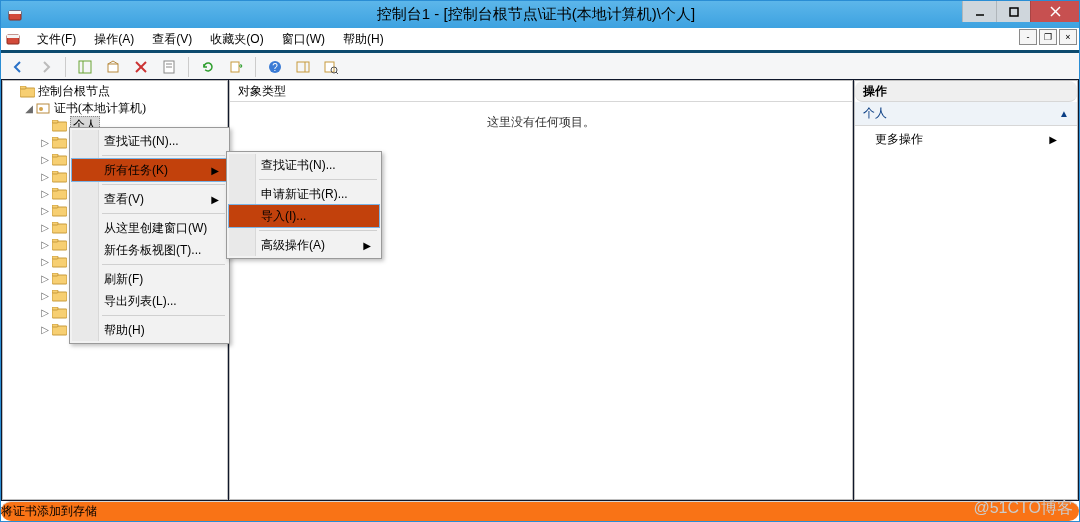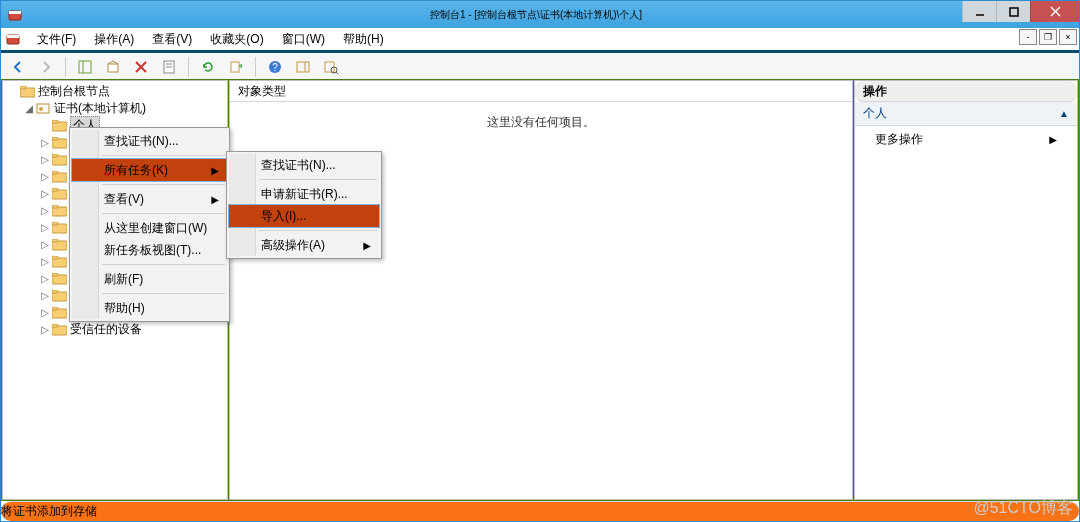--- a/index.html
+++ b/index.html
@@ -1,37 +1,37 @@
 <!DOCTYPE html>
 <html><head>
 <meta charset="utf-8">
 <style>
   html, body { margin:0; padding:0; font-family:"Microsoft YaHei","Segoe UI",sans-serif; font-size:12px; color:#000; }
   .window { width:1080px; height:522px; background:#fff; position:relative; border:1px solid #2a8dd4; box-sizing:border-box; overflow:hidden; }
   
   .titlebar { height:27px; background:linear-gradient(#5cb6ea,#3da2e0); display:flex; align-items:center; position:relative; color:#000; }
   .titlebar .icon { width:16px; height:16px; margin:0 6px; }
-  .titlebar .title-text { position:absolute; left:0; right:8px; text-align:center; font-size:10px; }
+  .titlebar .title-text { position:absolute; left:0; right:8px; text-align:center; font-size:15px; }
   .win-controls { position:absolute; right:0; top:0; display:flex; height:21px; }
   .win-btn { width:33px; height:21px; display:flex; align-items:center; justify-content:center; border-left:1px solid rgba(0,0,0,.15); background:#cfd6dc; }
   .win-btn.close { background:#c75050; color:#fff; width:48px; }
   .win-btn svg { display:block; }
   
   .mdi-controls { position:absolute; right:2px; top:28px; display:flex; }
   .mdi-btn { width:16px; height:14px; border:1px solid #8a8a8a; background:#f5f5f5; margin-left:2px; display:flex; align-items:center; justify-content:center; font-size:9px; }
   
   .menubar { height:22px; background:#fff; border-bottom:3px solid #0c4a6e; display:flex; align-items:center; padding:0 4px; gap:2px; }
   .menubar .mmc-icon { width:16px; height:16px; margin-right:6px; }
   .menu-item { padding:2px 8px; }
   
   .toolbar { height:28px; background:#f5f6f7; border-bottom:1px solid #d0d0d0; display:flex; align-items:center; padding:0 4px; gap:2px; }
   .tbtn { width:24px; height:24px; display:flex; align-items:center; justify-content:center; border:1px solid transparent; border-radius:2px; }
   .tsep { width:1px; height:20px; background:#ccc; margin:0 4px; }
   
-  .client { position:absolute; top:78px; left:0; right:0; bottom:20px; display:flex; background:#4d7c0f; }
+  .client { position:absolute; top:78px; left:0; right:0; bottom:20px; display:flex; background:#0f172a;font-family:Liberation Serif, serif; }
   .tree-pane { width:224px; border:1px solid #bfbfbf; margin:1px 0 1px 1px; overflow:auto; background:#fff; }
   .list-pane { flex:1; border:1px solid #bfbfbf; margin:1px; display:flex; flex-direction:column; background:#fff; }
   .action-pane { width:222px; border:1px solid #bfbfbf; margin:1px 1px 1px 0; background:#fff; display:flex; flex-direction:column; }
   
   .tree { padding:2px 0; }
   .tree-row { display:flex; align-items:center; height:17px; padding-left:4px; white-space:nowrap; }
   .tree-row .toggle { width:12px; text-align:center; color:#6b6b6b; font-size:10px; }
   .tree-row .ticon { width:16px; height:14px; display:flex; align-items:center; justify-content:center; margin-right:3px; }
   .tree-row.selected .lbl { background:#d8d8d8; border:1px dotted #888; padding:0 2px; }
   .indent-1 { padding-left:4px; }
@@ -386,20 +386,23 @@
     <div class="ctx-item">
         <span>从这里创建窗口(W)</span>
       </div>
     <div class="ctx-item">
         <span>新任务板视图(T)...</span>
       </div>
     <div class="ctx-sep"></div>
     <div class="ctx-item">
         <span>刷新(F)</span>
       </div>
+    <div class="ctx-item">
+        <span>导出列表(L)...</span>
+      </div>
     <div class="ctx-sep"></div>
     <div class="ctx-item">
         <span>帮助(H)</span>
       </div>
   </div>
 
   <div class="ctx-menu" style="left:225px; top:150px; width:150px;">
     <div class="gutter"></div>
     <div class="ctx-item">
         <span>查找证书(N)...</span>

